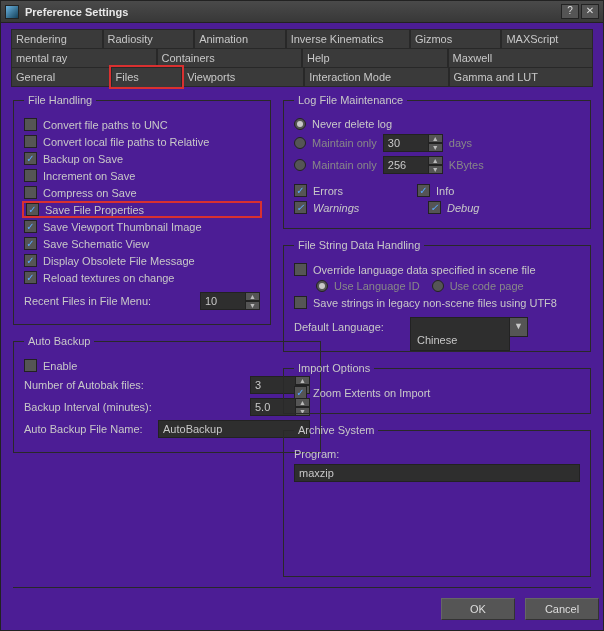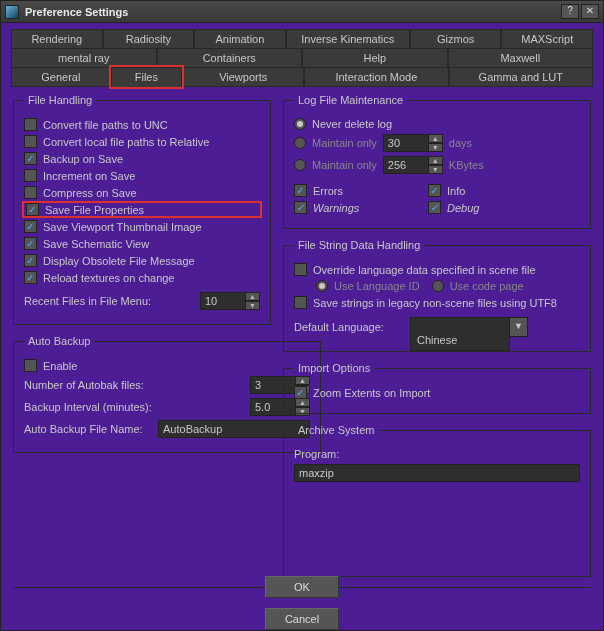--- a/index.html
+++ b/index.html
@@ -4,21 +4,21 @@
 <style>
   * { box-sizing: border-box; margin: 0; padding: 0; font-family: 'Segoe UI', Tahoma, sans-serif; font-size: 11px; }
   body { background: #3a3a3a; color: #c8c8c8; width: 604px; height: 631px; overflow: hidden; }
   .window { width: 604px; height: 631px; background: #4c1d95; border: 1px solid #222; display: flex; flex-direction: column; }
   .titlebar { background: linear-gradient(#4a4a4a,#383838); height: 22px; display: flex; align-items: center; padding: 0 4px; border-bottom: 1px solid #222; }
   .titlebar .icon { width: 14px; height: 14px; background: linear-gradient(135deg,#6bb3e0,#13415a); border: 1px solid #222; margin-right: 6px; }
   .titlebar .title { font-weight: bold; color: #e8e8e8; flex: 1; }
   .titlebar .sysbtn { width: 18px; height: 15px; background: #555; border: 1px solid #222; margin-left: 2px; color: #ddd; text-align: center; line-height: 12px; font-size: 10px; cursor: pointer; }
   .tabs { padding: 6px 10px 0 10px; }
   .tabrow { display: flex; gap: 0; margin-bottom: -1px; }
-  .tab { flex: 1; text-align: center; padding: 3px 4px; background: #3a3a3a; border: 1px solid #282828; border-bottom: 1px solid #282828; color: #c8c8c8; cursor: pointer; position: relative; }
+  .tab { flex: 1; padding: 3px 4px; background: #3a3a3a; border: 1px solid #282828; border-bottom: 1px solid #282828; color: #c8c8c8; cursor: pointer; position: relative; }
   .tab.active { background: #3a3a3a; border-bottom: 1px solid #3a3a3a; z-index: 2; }
   .tabrow3 .tab.active { border-bottom: 1px solid #3a3a3a; }
   .hl-tab { outline: 2px solid #d93030; outline-offset: 0; }
   .hl-check { outline: 2px solid #d93030; outline-offset: 0; padding: 0 2px; margin-left: -2px; }
   .content { flex: 1; padding: 8px 12px 10px 12px; display: flex; gap: 12px; }
   .col { display: flex; flex-direction: column; gap: 10px; }
   .col.left { width: 258px; }
   .col.right { flex: 1; }
   fieldset { border: 1px solid #292929; padding: 8px 10px 10px 10px; color: #c8c8c8; }
   legend { padding: 0 4px; color: #c8c8c8; }
@@ -31,21 +31,21 @@
   .spinner { display: inline-flex; align-items: stretch; height: 18px; }
   .spinner input { width: 46px; background: #2e2e2e; border: 1px solid #222; color: #c8c8c8; padding: 0 4px; font-size: 11px; }
   .spinner .arrows { width: 14px; display: flex; flex-direction: column; }
   .spinner .arrows div { flex: 1; background: #555; border: 1px solid #222; border-left: none; font-size: 7px; text-align: center; line-height: 7px; color: #bbb; cursor: pointer; }
   .textfield { background: #2e2e2e; border: 1px solid #222; color: #c8c8c8; padding: 2px 4px; height: 18px; font-size: 11px; }
   .dropdown { display: inline-flex; align-items: stretch; height: 20px; }
   .dropdown .val { background: #2e2e2e; border: 1px solid #222; color: #c8c8c8; padding: 16px 6px; width: 100px; }
   .dropdown .btn { width: 18px; background: #555; border: 1px solid #222; border-left: none; text-align: center; line-height: 16px; font-size: 9px; cursor: pointer; }
   label { cursor: default; }
   .dim { color: #888; }
-  .footer { height: 42px; display: flex; align-items: center; justify-content: flex-end; gap: 10px; padding: 0 16px; flex-direction: column; }
+  .footer { height: 42px; display: flex; align-items: center; justify-content: flex-end; gap: 10px; padding: 0 4px; }
   .btn-std { width: 74px; height: 22px; background: #555; border: 1px solid #333; border-top-color: #666; border-left-color: #666; color: #ddd; text-align: center; line-height: 20px; cursor: pointer; }
   .sep { height: 1px; background: #282828; margin: 0 12px; }
 </style>
 </head>
 <body>
 
 <div class="window">
   <div class="titlebar">
     <div class="icon"></div>
     <div class="title">Preference Settings</div>
@@ -190,21 +190,21 @@
           <label class="dim">Maintain only</label>
           <div class="spinner">
             <input class="dim" value="256" style="">
             <div class="arrows">
                 <div>▲</div>
                 <div>▼</div>
               </div>
           </div>
           <label class="dim">KBytes</label>
         </div>
-        <div class="row" style="margin-top:10px; gap:14px;">
+        <div class="row" style="margin-top:10px; gap:3px;">
           <div class="row" style="margin:0; width:120px;">
               <span class="chk blue checked"></span>
               <label>Errors</label>
             </div>
           <div class="row" style="margin:0;">
               <span class="chk blue checked"></span>
               <label>Info</label>
             </div>
         </div>
         <div class="row" style="gap:14px;font-style:italic;">

